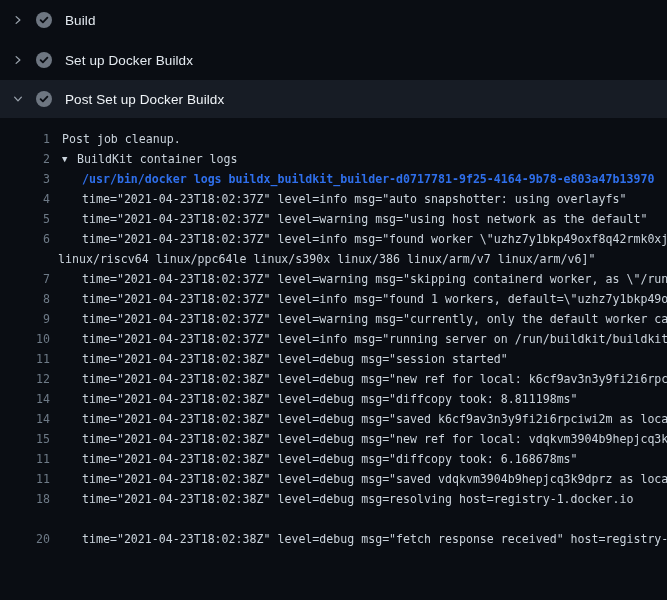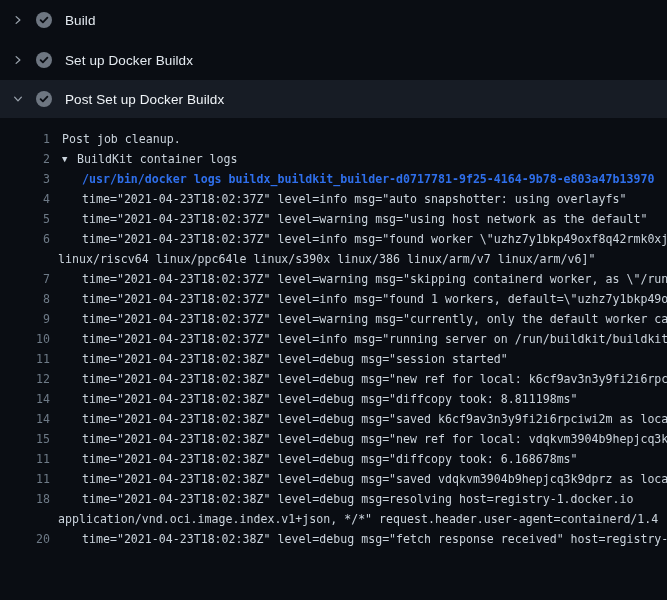--- a/index.html
+++ b/index.html
@@ -141,15 +141,15 @@
     <div class="log-row"><span class="ln">9</span><span class="lt ind-child">time="2021-04-23T18:02:37Z" level=warning msg="currently, only the default worker ca</span></div>
     <div class="log-row"><span class="ln">10</span><span class="lt ind-child">time="2021-04-23T18:02:37Z" level=info msg="running server on /run/buildkit/buildkitd</span></div>
     <div class="log-row"><span class="ln">11</span><span class="lt ind-child">time="2021-04-23T18:02:38Z" level=debug msg="session started"</span></div>
     <div class="log-row"><span class="ln">12</span><span class="lt ind-child">time="2021-04-23T18:02:38Z" level=debug msg="new ref for local: k6cf9av3n3y9fi2i6rpc</span></div>
     <div class="log-row"><span class="ln">14</span><span class="lt ind-child">time="2021-04-23T18:02:38Z" level=debug msg="diffcopy took: 8.811198ms"</span></div>
     <div class="log-row"><span class="ln">14</span><span class="lt ind-child">time="2021-04-23T18:02:38Z" level=debug msg="saved k6cf9av3n3y9fi2i6rpciwi2m as loca</span></div>
     <div class="log-row"><span class="ln">15</span><span class="lt ind-child">time="2021-04-23T18:02:38Z" level=debug msg="new ref for local: vdqkvm3904b9hepjcq3k9</span></div>
     <div class="log-row"><span class="ln">11</span><span class="lt ind-child">time="2021-04-23T18:02:38Z" level=debug msg="diffcopy took: 6.168678ms"</span></div>
     <div class="log-row"><span class="ln">11</span><span class="lt ind-child">time="2021-04-23T18:02:38Z" level=debug msg="saved vdqkvm3904b9hepjcq3k9dprz as loca</span></div>
     <div class="log-row"><span class="ln">18</span><span class="lt ind-child">time="2021-04-23T18:02:38Z" level=debug msg=resolving host=registry-1.docker.io</span></div>
-    <div class="log-row"><span class="ln"></span><span class="lt ind-wrap">application/vnd.oci.image.index.v1+json, */*" request.header.user-agent=containerd/1.4</span></div>
+    <div class="log-row"><span class="ln"></span></div>
     <div class="log-row"><span class="ln">20</span><span class="lt ind-child">time="2021-04-23T18:02:38Z" level=debug msg="fetch response received" host=registry-</span></div>
   </div>
 
 </body></html>

